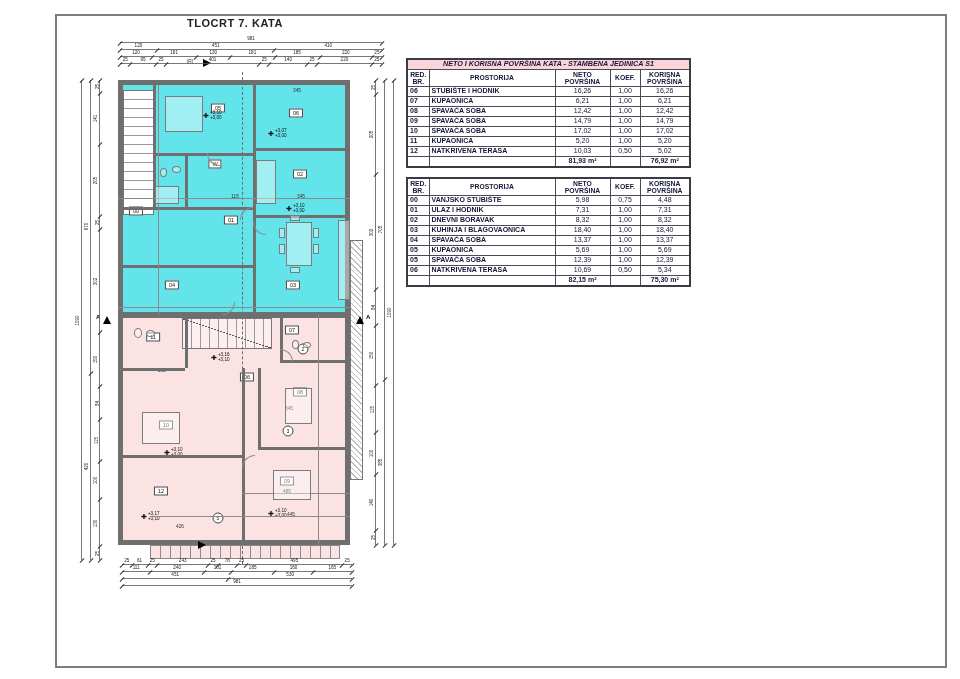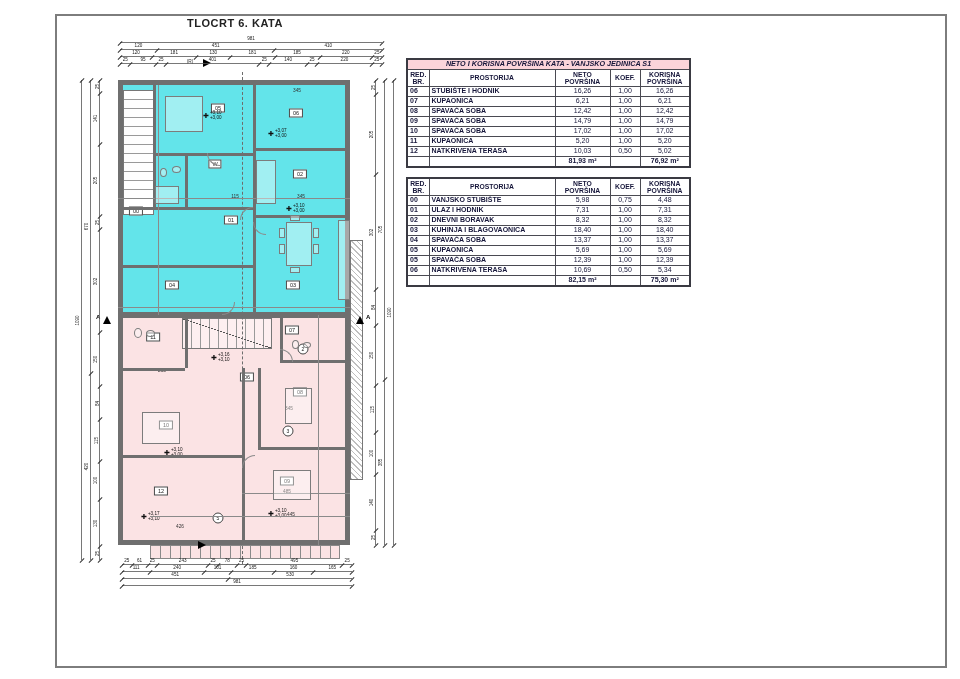--- a/index.html
+++ b/index.html
@@ -74,21 +74,21 @@
   td.cno{text-align:left;font-weight:bold;}
   td.croom{text-align:left;font-weight:bold;}
   td.cnum{text-align:center;}
   td.tot{text-align:center;font-weight:bold;}
 </style>
 </head>
 <body>
 
 <div class="page">
   <div class="frame"></div>
-  <div class="title">TLOCRT 6. KATA</div>
+  <div class="title">TLOCRT 7. KATA</div>
 
   <div id="plan">
     <div class="fill" style="left:118px;top:80px;width:232px;height:235px;background:#63e4ea;"></div>
     <div class="fill" style="left:118px;top:315px;width:232px;height:230px;background:#fbe3e4;"></div>
     <div class="outline" style="left:118px;top:80px;width:232px;height:465px;"></div>
 
     <div class="stairs-ext" style="left:123px;top:90px;width:31px;height:125px;"></div>
     <div class="stairs-int" style="left:182px;top:318px;width:90px;height:31px;"></div>
     <div class="balcony" style="left:350px;top:240px;width:13px;height:240px;"></div>
     <div class="terrace" style="left:150px;top:545px;width:190px;height:14px;"></div>
@@ -488,21 +488,21 @@
   <table class="t" id="t1" style="left:406px;top:58px;">
     <colgroup>
         <col style="width:22px">
         <col style="width:126px">
         <col style="width:55px">
         <col style="width:30px">
         <col style="width:50px">
       </colgroup>
     <tbody>
         <tr>
-          <td class="ttl s1bg" colspan="5">NETO I KORISNA POVRŠINA KATA - VANJSKO JEDINICA S1</td>
+          <td class="ttl s1bg" colspan="5">NETO I KORISNA POVRŠINA KATA - STAMBENA JEDINICA S1</td>
         </tr>
     <tr>
       <th>RED.
 BR.</th>
       <th>PROSTORIJA</th>
       <th>NETO
 POVRŠINA</th>
       <th>KOEF.</th>
       <th>KORISNA
 POVRŠINA</th>

